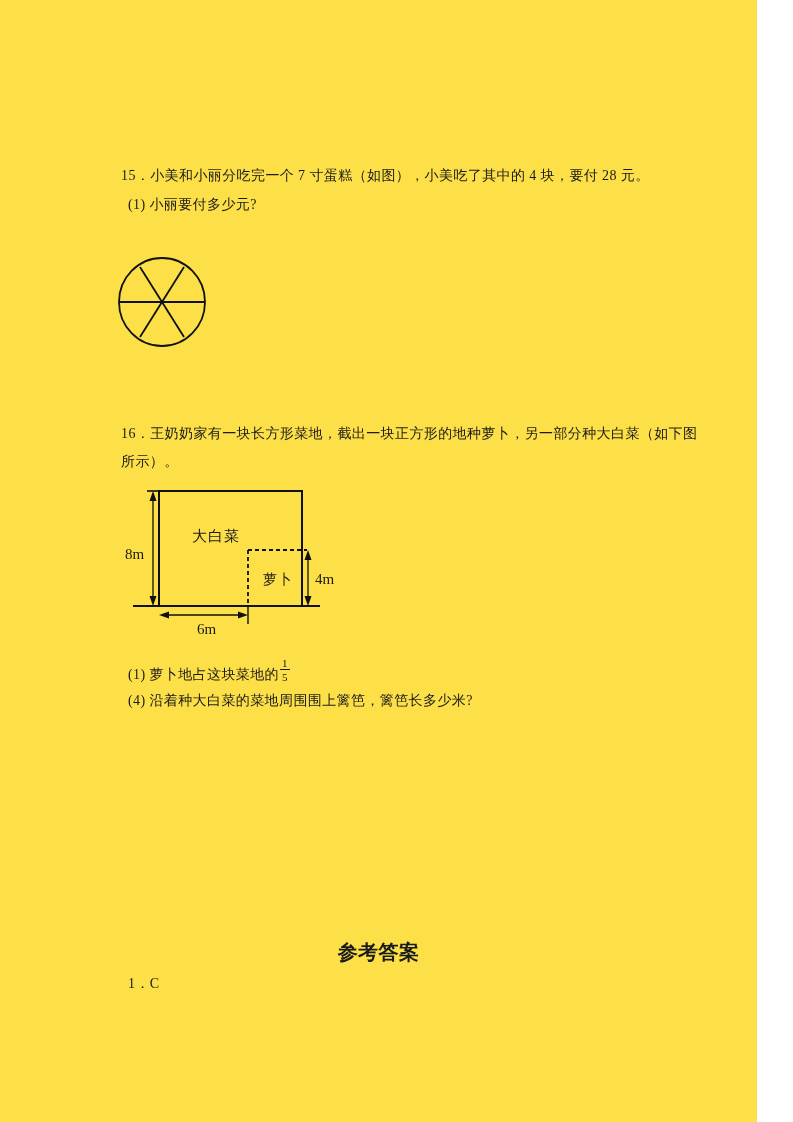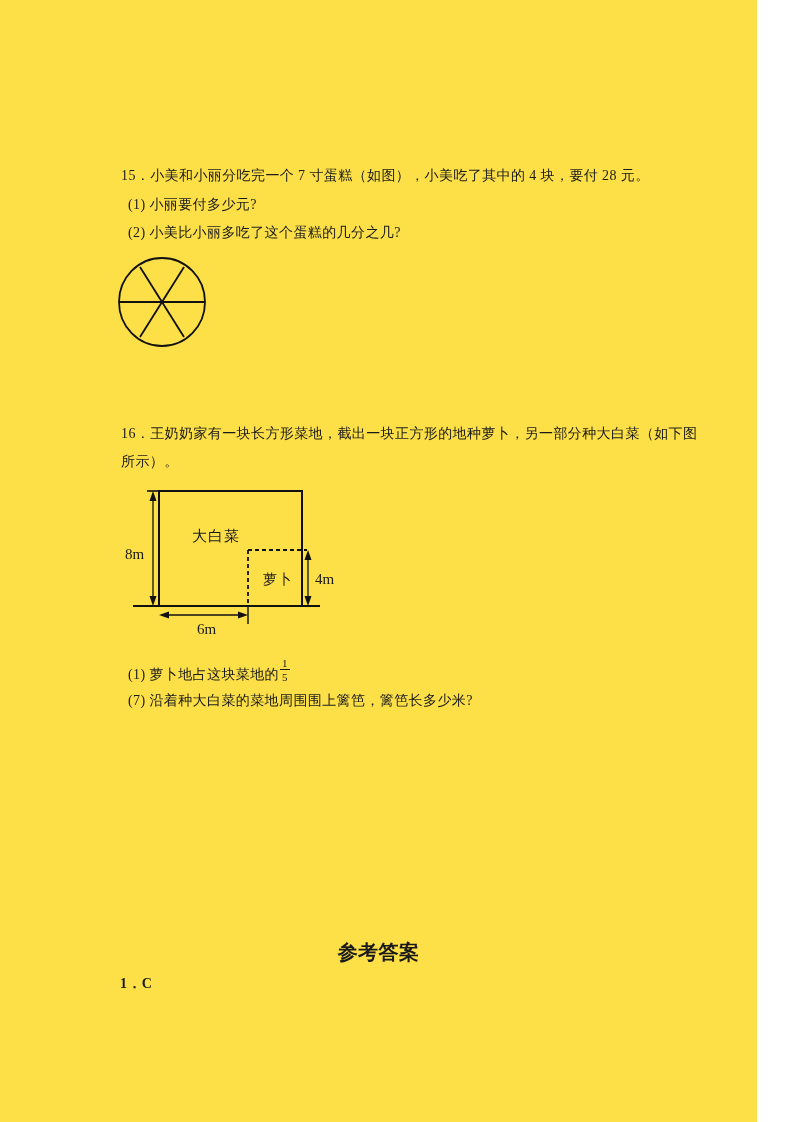--- a/index.html
+++ b/index.html
@@ -60,21 +60,20 @@
 </style>
 </head>
 <body>
 
 <div id="page">
 
   <div class="line" style="left:121px; top:167px;">15．小美和小丽分吃完一个 7 寸蛋糕（如图），小美吃了其中的 4 块，要付 28 元。</div>
 
   <div class="line" style="left:128px; top:196px;text-align:center;">(1) 小丽要付多少元?</div>
 
-  <div class="line" style="left:128px; top:224px;">(2) 小美比小丽多吃了这个蛋糕的几分之几?</div>
 
   <svg style="left:117px; top:256px;" width="92" height="94" viewBox="0 0 92 94">
     <ellipse cx="45" cy="46" rx="43" ry="44" fill="none" stroke="#111" stroke-width="1.8"></ellipse>
     <line x1="2" y1="46" x2="88" y2="46" stroke="#111" stroke-width="1.8"></line>
     <line x1="23" y1="11" x2="67" y2="81" stroke="#111" stroke-width="1.8"></line>
     <line x1="67" y1="11" x2="23" y2="81" stroke="#111" stroke-width="1.8"></line>
   </svg>
 
   <div class="line" style="left:121px; top:425px;">16．王奶奶家有一块长方形菜地，截出一块正方形的地种萝卜，另一部分种大白菜（如下图</div>
 
@@ -111,19 +110,19 @@
   </svg>
 
   <div class="line with-frac" style="left:128px; top:652px;">
     <span>(1) 萝卜地占这块菜地的</span>
       <span class="frac">
         <span class="num">1</span>
         <span class="den">5</span>
       </span>
   </div>
 
-  <div class="line" style="left:128px; top:692px;">(7) 沿着种大白菜的菜地周围围上篱笆，篱笆长多少米?</div>
+  <div class="line" style="left:128px; top:692px;">(4) 沿着种大白菜的菜地周围围上篱笆，篱笆长多少米?</div>
 
   <div class="line centered bold" style="top:943px;">参考答案</div>
 
-  <div class="line" style="left:120px; top:975px;font-weight:bold;">1．C</div>
+  <div class="line" style="left:128px; top:975px;">1．C</div>
 
 </div>
 
 </body></html>

